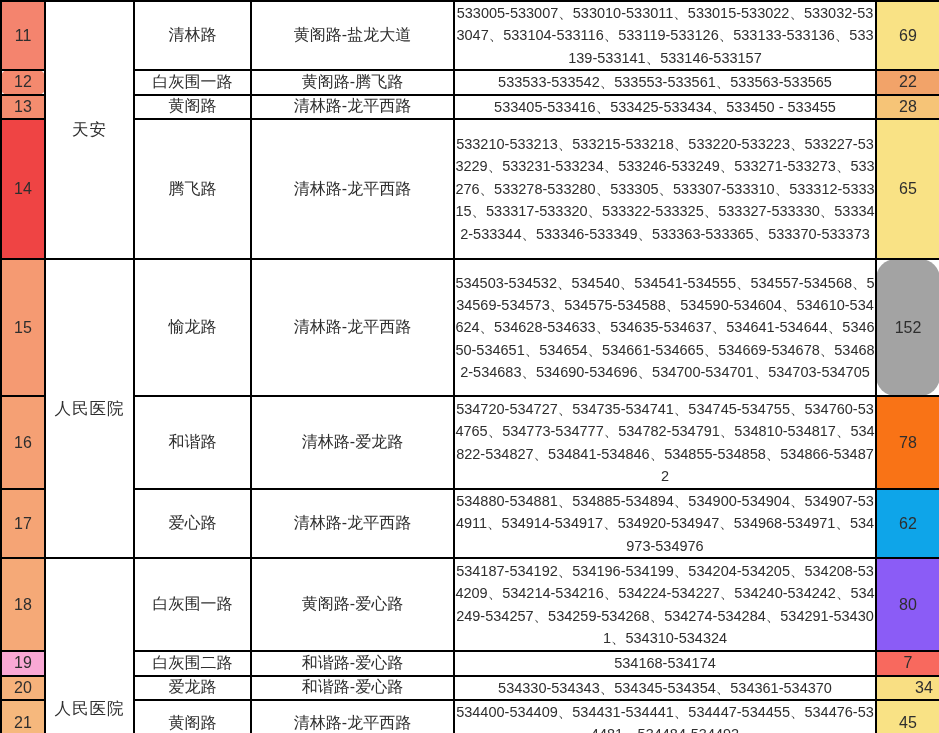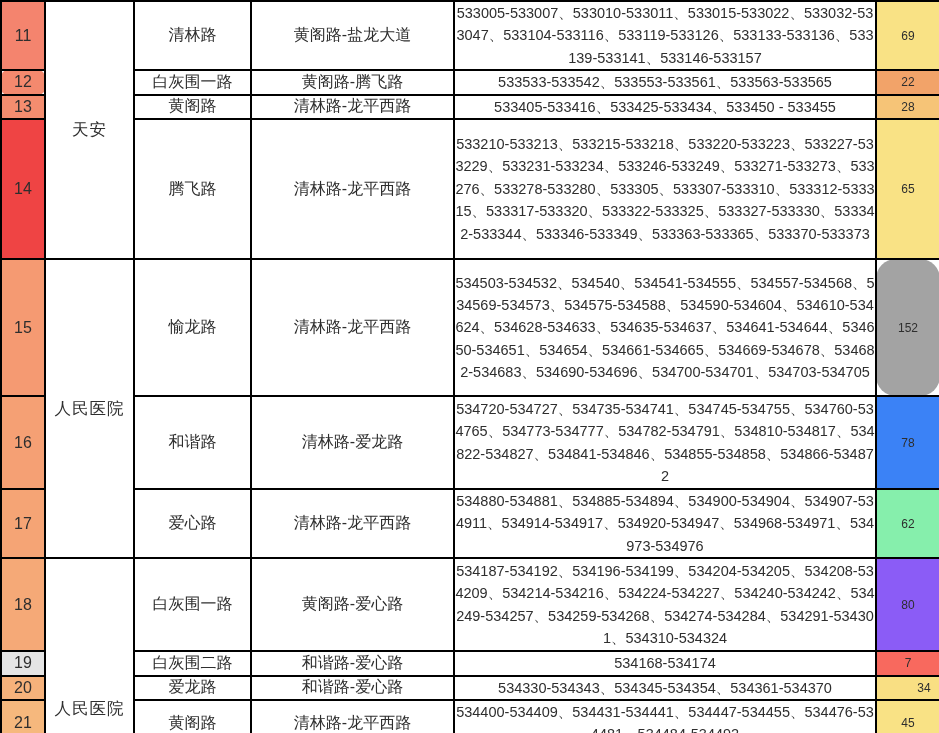--- a/index.html
+++ b/index.html
@@ -52,21 +52,21 @@
   }
   td.codes-cell {
     background: #ffffff;
     font-size: 14.5px;
     line-height: 22.4px;
     color: #2e2e2e;
     padding: 0 4px;
     word-break: break-all;
   }
   td.count-cell {
-    font-size: 12px;
+    font-size: 16px;
     color: #303030;
   }
 </style>
 </head>
 <body>
 
 <div id="stage">
   <table class="route-table">
     <colgroup>
       <col style="width:44px">
@@ -112,41 +112,41 @@
         <td class="road-cell">愉龙路</td>
         <td class="section-cell">清林路-龙平西路</td>
         <td class="codes-cell">534503-534532、534540、534541-534555、534557-534568、534569-534573、534575-534588、534590-534604、534610-534624、534628-534633、534635-534637、534641-534644、534650-534651、534654、534661-534665、534669-534678、534682-534683、534690-534696、534700-534701、534703-534705</td>
         <td class="count-cell" style="background-color: #a3a3a3; border-radius: 20px;">152</td>
       </tr>
       <tr style="height:93px">
         <td class="num-cell" style="background-color: rgb(245, 160, 116);">16</td>
         <td class="road-cell">和谐路</td>
         <td class="section-cell">清林路-爱龙路</td>
         <td class="codes-cell">534720-534727、534735-534741、534745-534755、534760-534765、534773-534777、534782-534791、534810-534817、534822-534827、534841-534846、534855-534858、534866-534872</td>
-        <td class="count-cell" style="background-color: #3b82f6;">78</td>
+        <td class="count-cell" style="background-color: #f97316;">78</td>
       </tr>
       <tr style="height:69px">
         <td class="num-cell" style="background-color: rgb(245, 164, 117);">17</td>
         <td class="road-cell">爱心路</td>
         <td class="section-cell">清林路-龙平西路</td>
         <td class="codes-cell">534880-534881、534885-534894、534900-534904、534907-534911、534914-534917、534920-534947、534968-534971、534973-534976</td>
-        <td class="count-cell" style="background-color: #86efac;">62</td>
+        <td class="count-cell" style="background-color: #0ea5e9;">62</td>
       </tr>
       <tr style="height:93px">
         <td class="num-cell" style="background-color: rgb(245, 169, 119);">18</td>
         <td class="region-cell region-low" rowspan="4">
             <div class="region-label">人民医院</div>
           </td>
         <td class="road-cell">白灰围一路</td>
         <td class="section-cell">黄阁路-爱心路</td>
         <td class="codes-cell">534187-534192、534196-534199、534204-534205、534208-534209、534214-534216、534224-534227、534240-534242、534249-534257、534259-534268、534274-534284、534291-534301、534310-534324</td>
         <td class="count-cell" style="background-color: #8b5cf6; margin-left: 20px;">80</td>
       </tr>
       <tr style="height:23px">
-        <td class="num-cell" style="background-color: #e5e5e5; margin-left: 47px;">19</td>
+        <td class="num-cell" style="background-color: #f9a8d4; margin-left: 47px;">19</td>
         <td class="road-cell">白灰围二路</td>
         <td class="section-cell">和谐路-爱心路</td>
         <td class="codes-cell">534168-534174</td>
         <td class="count-cell" style="background-color: rgb(248, 105, 94);">7</td>
       </tr>
       <tr style="height:22px">
         <td class="num-cell" style="background-color: rgb(246, 178, 123);">20</td>
         <td class="road-cell">爱龙路</td>
         <td class="section-cell">和谐路-爱心路</td>
         <td class="codes-cell">534330-534343、534345-534354、534361-534370</td>

